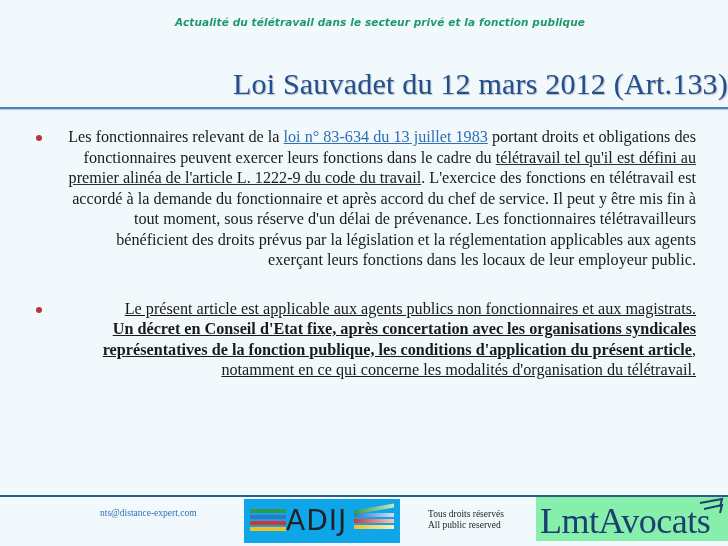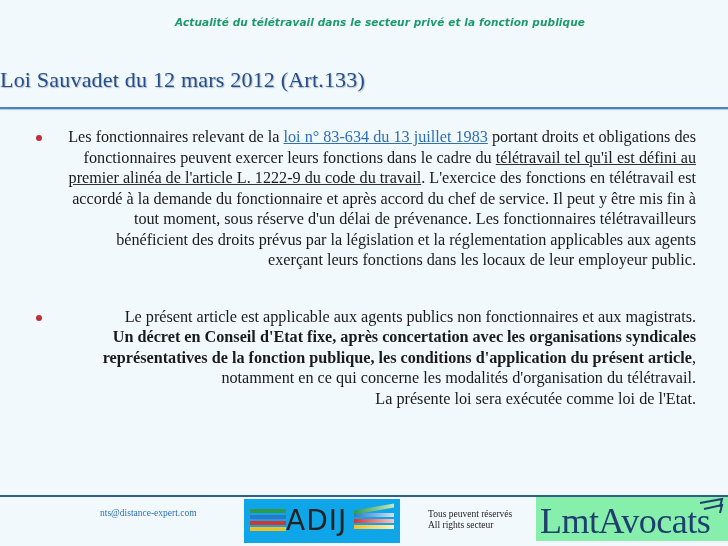--- a/index.html
+++ b/index.html
@@ -13,37 +13,37 @@
       position: absolute; top: 16px; left: 0; width: 728px;
       text-align: center;
       font-family: "DejaVu Sans", sans-serif;
       font-style: italic; font-weight: bold;
       font-size: 10.5px; color: #1e9a6a;
       letter-spacing: 0.1px;
       padding-left: 16px;
     }
     .title {
       position: absolute; top: 67px; left: 0; width: 728px;
-      text-align: left;
+      text-align: right;
       font-family: "Liberation Serif", serif;
-      font-size: 22px; color: #234f8e;
+      font-size: 30px; color: #234f8e;
       text-shadow: 1px 1px 1px rgba(0,0,0,0.25);
       letter-spacing: 0.2px;
     }
     .title-rule {
       position: absolute; top: 107px; left: 0; width: 728px; height: 2px;
       background: #4f81bd;
       box-shadow: 0 1px 1px rgba(79,129,189,0.4);
     }
     .content {
       position: absolute; top: 127px; left: 36px; width: 660px;
       font-size: 16.2px; line-height: 20.5px; color: #1a1a1a;
     }
     .bullet-item { position: relative; padding-left: 28px; text-align: right; }
-    .bullet-item + .bullet-item { margin-top: 36px; }
+    .bullet-item + .bullet-item { margin-top: 28px; text-decoration: underline; }
     .bullet {
       position: absolute; left: 0; top: 8px;
       width: 6px; height: 6px; border-radius: 50%;
       background: #c0303a;
     }
     .link { color: #2e6fb5; text-decoration: underline; }
     .underlined { text-decoration: underline; text-decoration-color: #333; }
     .bold { font-weight: bold; }
     .footer-rule {
       position: absolute; top: 495px; left: 0; width: 728px; height: 2px;
@@ -106,21 +106,20 @@
 
 <div class="content">
   <div class="bullet-item">
     <span class="bullet"></span>
     <span>Les fonctionnaires relevant de la </span><a class="link">loi n° 83-634 du 13 juillet 1983</a><span> portant droits et obligations des fonctionnaires peuvent exercer leurs fonctions dans le cadre du </span><span class="underlined">télétravail tel qu'il est défini au premier alinéa de l'article L. 1222-9 du code du travail</span><span>. L'exercice des fonctions en télétravail est accordé à la demande du fonctionnaire et après accord du chef de service. Il peut y être mis fin à tout moment, sous réserve d'un délai de prévenance. Les fonctionnaires télétravailleurs bénéficient des droits prévus par la législation et la réglementation applicables aux agents exerçant leurs fonctions dans les locaux de leur employeur public.</span>
   </div>
   <div class="bullet-item">
     <span class="bullet"></span>
     <div>Le présent article est applicable aux agents publics non fonctionnaires et aux magistrats.</div>
     <div><span class="bold">Un décret en Conseil d'Etat fixe, après concertation avec les organisations syndicales représentatives de la fonction publique, les conditions d'application du présent article</span><span>, notamment en ce qui concerne les modalités d'organisation du télétravail.</span></div>
-    <div>La présente loi sera exécutée comme loi de l'Etat.</div>
   </div>
 </div>
 
 <div class="footer-rule"></div>
 
 <div class="footer">
 
   <div class="emails">
     <a>nts@distance-expert.com</a>
   </div>
@@ -135,22 +134,22 @@
     <div class="adij-text">ADIJ</div>
     <div class="adij-stripes-r">
       <div class="stripe" style="background:linear-gradient(90deg,#2e9a4a,#c9e9c0);transform:skewY(-10deg)"></div>
       <div class="stripe" style="background:linear-gradient(90deg,#2b78c8,#cfe0f5)"></div>
       <div class="stripe" style="background:linear-gradient(90deg,#d63333,#f5c8c0)"></div>
       <div class="stripe" style="background:linear-gradient(90deg,#f0c020,#faf0c0)"></div>
     </div>
   </div>
 
   <div class="rights">
-    <div>Tous peuvent réservés</div>
-    <div>All rights secteur</div>
+    <div>Tous droits réservés</div>
+    <div>All public reserved</div>
   </div>
 
   <div class="lmt">
     <div class="lmt-text">LmtAvocats</div>
     <svg class="lmt-mark" width="30" height="20" viewBox="0 0 30 20">
       <path d="M4 6 L26 2 L24 10" fill="none" stroke="#1f3f6e" stroke-width="2"></path>
       <path d="M8 12 L26 8 L24 16" fill="none" stroke="#1f3f6e" stroke-width="2"></path>
     </svg>
   </div>
 </div>

